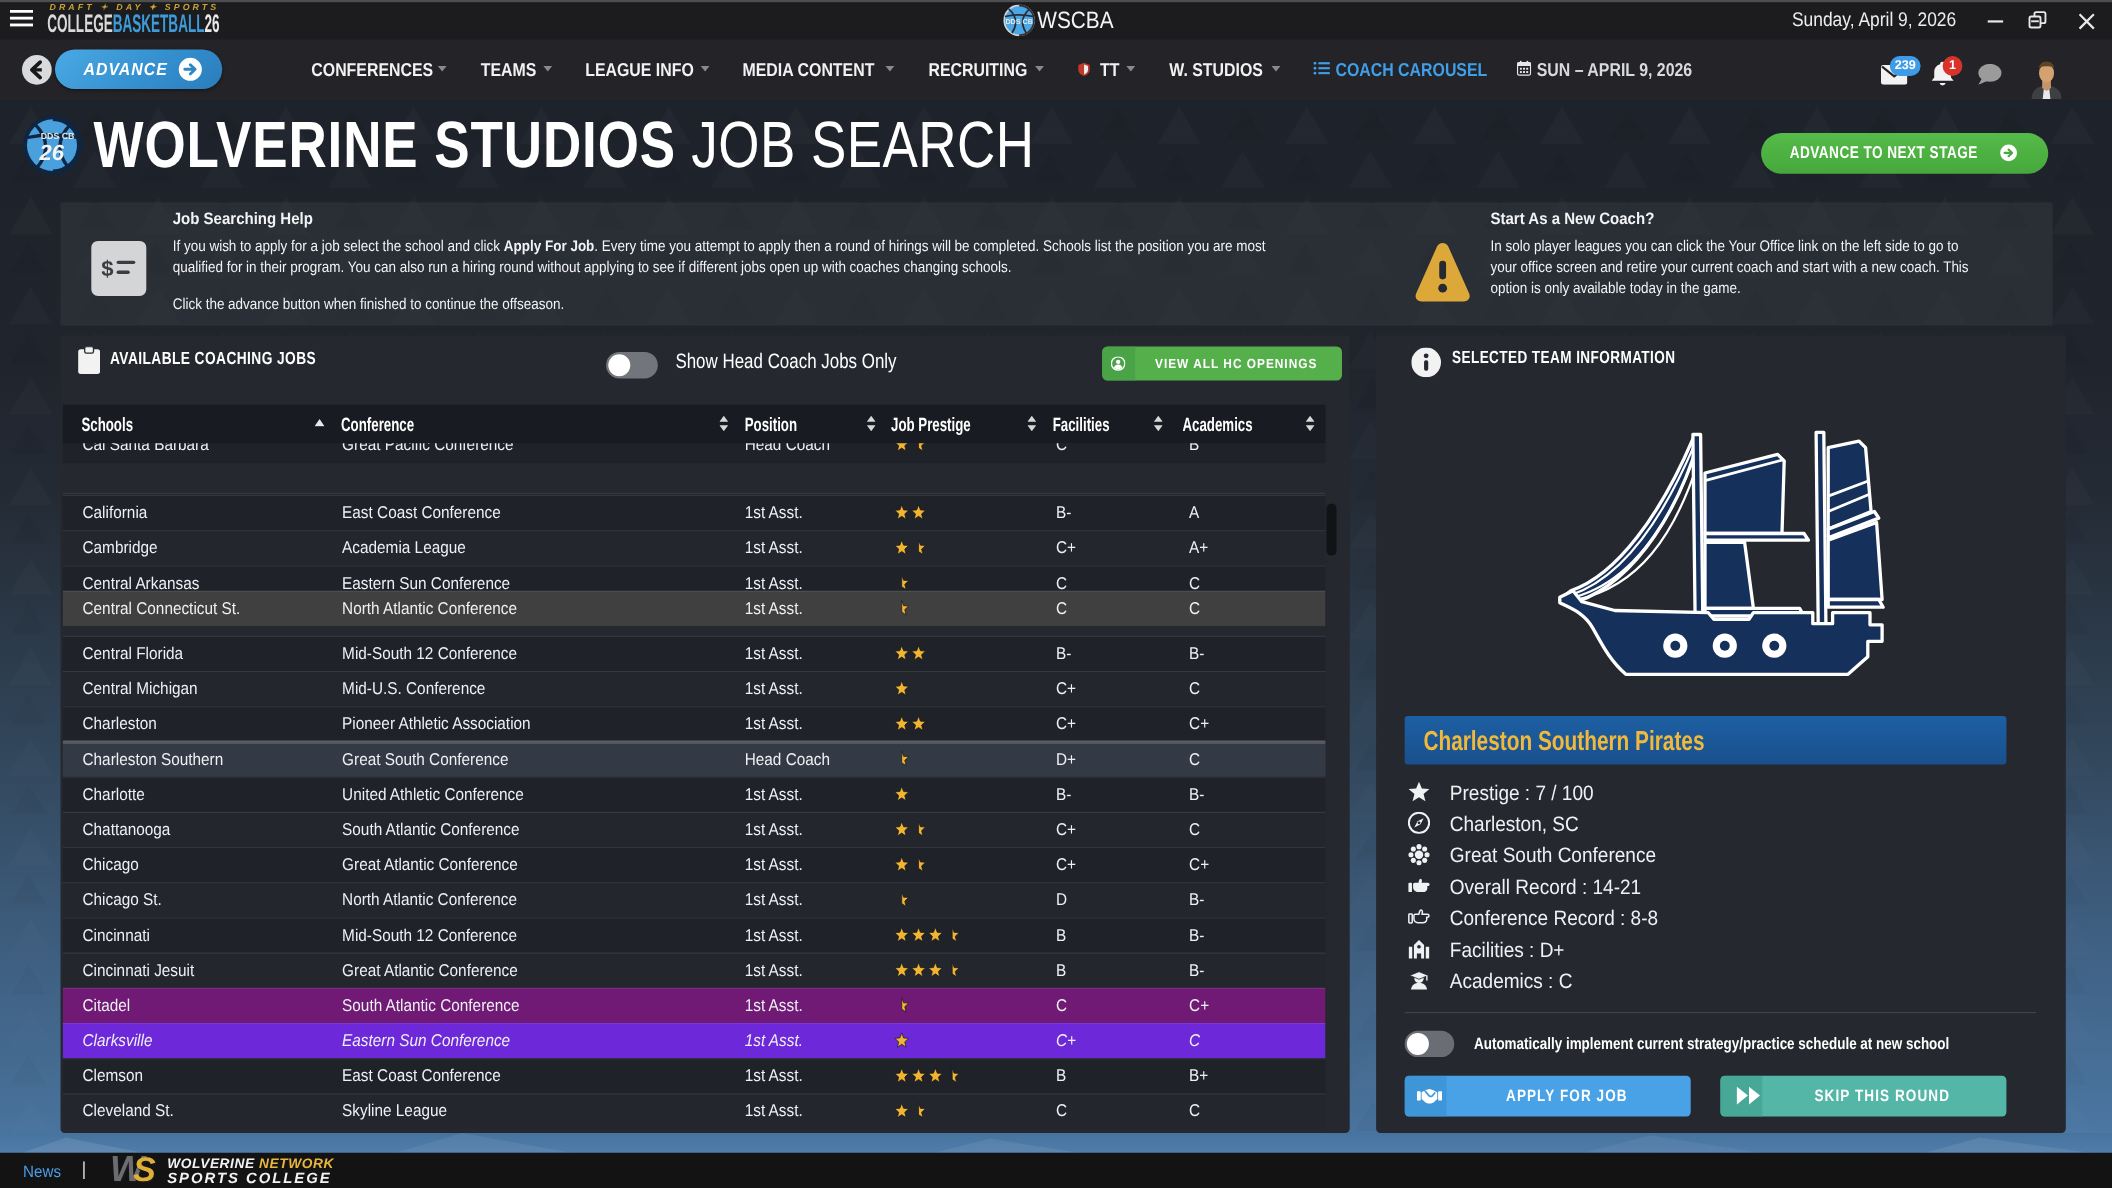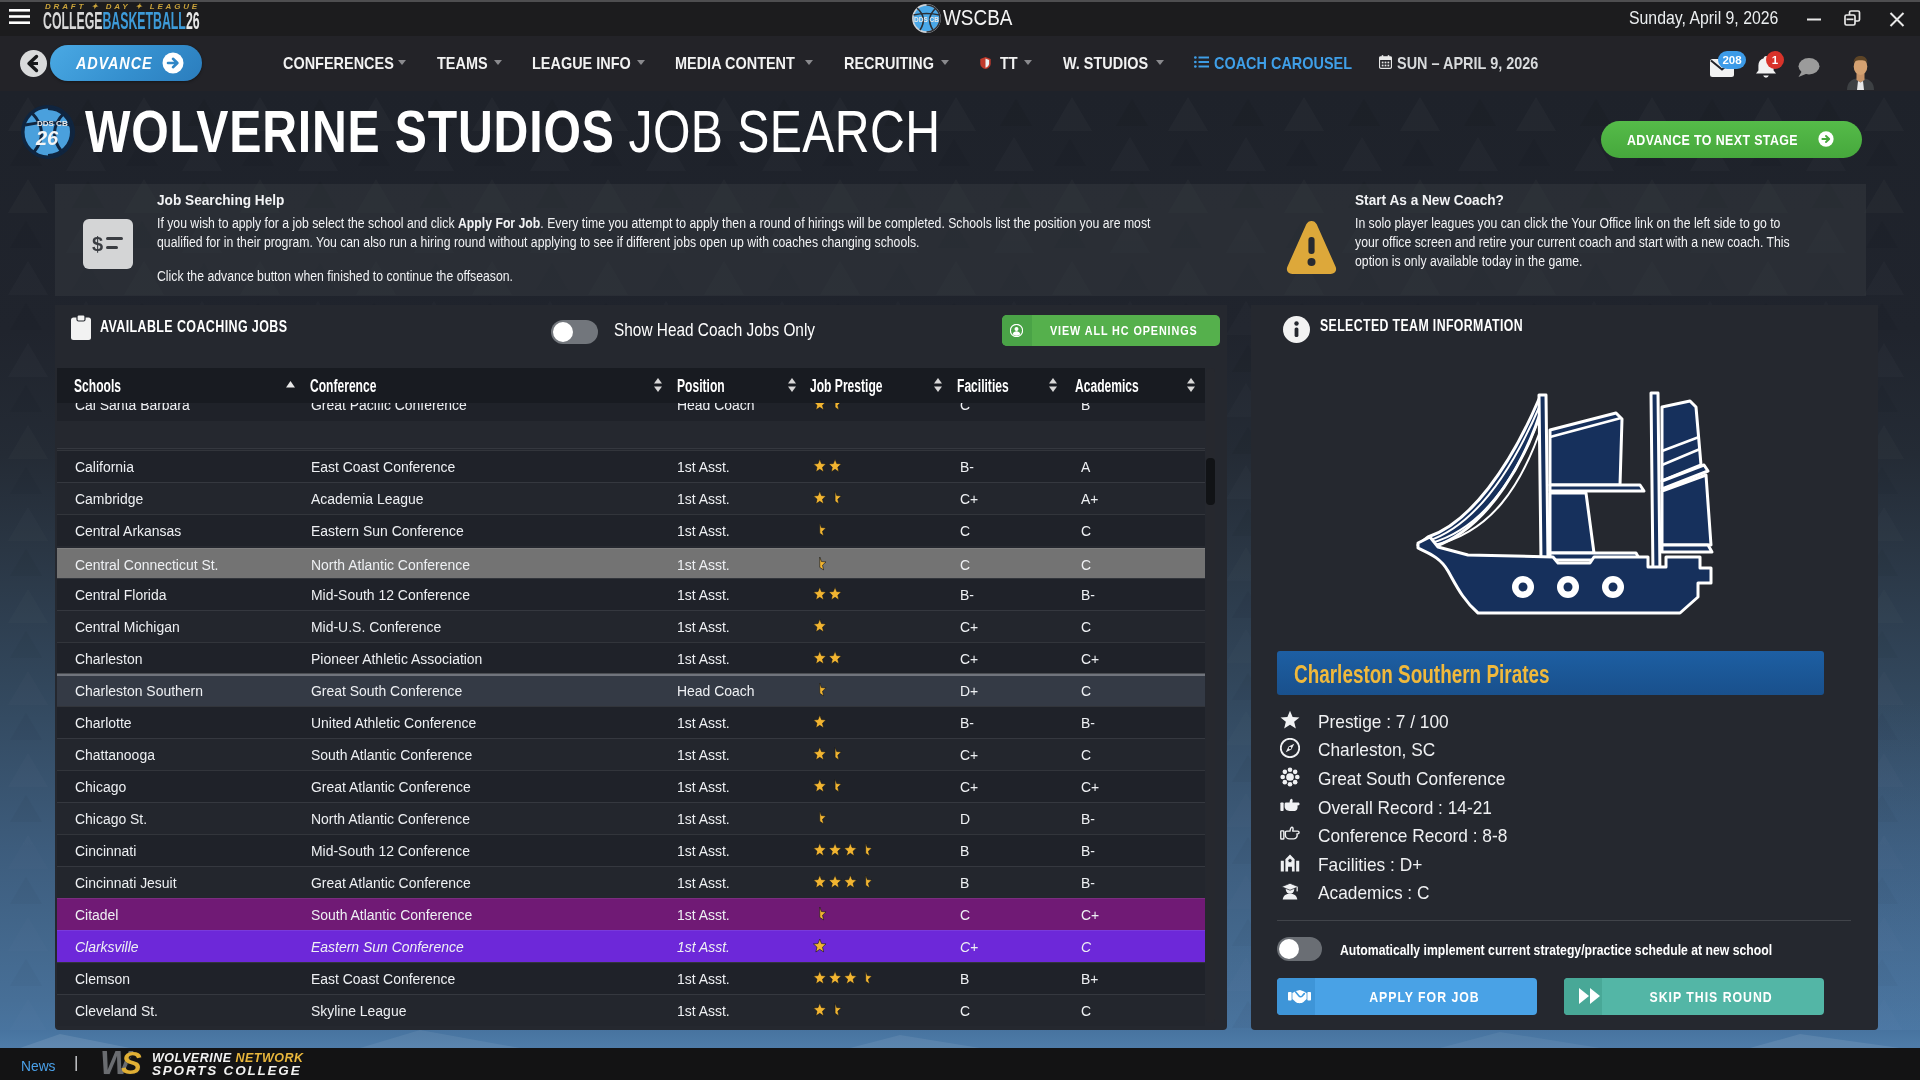--- a/index.html
+++ b/index.html
@@ -55,21 +55,21 @@
   </svg>
 
   <div id="titlebar" class="abs"></div>
   <svg class="abs" style="left:9px;top:9px;" width="22" height="16">
     <rect x="0" y="0" width="21" height="2.6" fill="#fff"></rect>
     <rect x="0" y="6.2" width="21" height="2.6" fill="#fff"></rect>
     <rect x="0" y="12.4" width="21" height="2.6" fill="#fff"></rect>
   </svg>
 
   <div class="abs" style="left:43px;top:1px;width:240px;height:34px;">
-    <div style="position:absolute;left:2px;top:1px;font-size:8px;font-weight:bold;font-style:italic;color:#c9a23a;letter-spacing:2.8px;white-space:nowrap;">DRAFT ✦ DAY ✦ LEAGUE</div>
+    <div style="position:absolute;left:2px;top:1px;font-size:8px;font-weight:bold;font-style:italic;color:#c9a23a;letter-spacing:2.8px;white-space:nowrap;">DRAFT ✦ DAY ✦ SPORTS</div>
     <div style="position:absolute;left:0;top:7px;font-size:23px;font-weight:bold;white-space:nowrap;transform:scaleX(0.535);transform-origin:0 0;letter-spacing:0;">
       <span style="color:#d9d9d9;">COLLEGE</span><span style="color:#3d9bd9;">BASKETBALL</span><span style="color:#e8e8e8;">26</span>
     </div>
   </div>
 
   <svg class="abs" style="left:912px;top:4px;" width="29" height="29" viewBox="0 0 29 29">
     <circle cx="14.5" cy="14.5" r="13.6" fill="#4aa8e8" stroke="#cfd2d6" stroke-width="1.6"></circle>
     <path d="M14.5 1 A 13.5 13.5 0 0 1 14.5 28" fill="none" stroke="#2b2f35" stroke-width="1.6"></path>
     <path d="M5 4 Q 16 14 8 26" fill="none" stroke="#2b2f35" stroke-width="1.6"></path>
     <path d="M24 4 Q 13 14 21 26" fill="none" stroke="#2b2f35" stroke-width="1.6"></path>
@@ -145,21 +145,21 @@
         <rect x="8.2" y="13.8" width="2.6" height="2.6"></rect>
         <rect x="12.4" y="13.8" width="2.6" height="2.6"></rect>
       </g>
   </svg>
   <div class="navitem" style="left:1397px;color:#d8dadc;">SUN – APRIL 9, 2026</div>
 
   <svg class="abs" style="left:1710px;top:59px;" width="24" height="18" viewBox="0 0 24 18">
     <rect x="0" y="0" width="24" height="18" rx="2.5" fill="#f2f2f2"></rect>
     <path d="M1 1.5 L12 10.5 L23 1.5" fill="none" stroke="#232328" stroke-width="2"></path>
   </svg>
-  <div class="abs" style="left:1718px;top:51px;width:28px;height:18px;border-radius:9px;background:#3d9be8;color:#fff;font-size:11.5px;font-weight:bold;text-align:center;line-height:18px;">208</div>
+  <div class="abs" style="left:1718px;top:51px;width:28px;height:18px;border-radius:9px;background:#3d9be8;color:#fff;font-size:11.5px;font-weight:bold;text-align:center;line-height:18px;">239</div>
   <svg class="abs" style="left:1755px;top:56px;" width="22" height="24" viewBox="0 0 22 24">
     <path d="M11 0 C12.3 0 13.3 1 13.3 2.3 C16.6 3.2 18.6 5.9 18.6 9.4 L18.6 14.5 L21 17.5 L1 17.5 L3.4 14.5 L3.4 9.4 C3.4 5.9 5.4 3.2 8.7 2.3 C8.7 1 9.7 0 11 0 Z" fill="#f2f2f2"></path>
     <path d="M8.2 19.5 A 2.9 2.9 0 0 0 13.8 19.5 Z" fill="#f2f2f2"></path>
   </svg>
   <div class="abs" style="left:1766px;top:51px;width:18px;height:18px;border-radius:9px;background:#d8332a;color:#fff;font-size:11.5px;font-weight:bold;text-align:center;line-height:18px;">1</div>
   <svg class="abs" style="left:1797px;top:58px;" width="23" height="20" viewBox="0 0 23 20">
     <ellipse cx="12" cy="8.2" rx="10.5" ry="8.2" fill="#9b9b9b"></ellipse>
     <path d="M5 13 L1.5 19 L10 15.5 Z" fill="#9b9b9b"></path>
   </svg>
 
@@ -318,21 +318,21 @@
 <div class="row" style="top:111px;background:#1f2229;">
 <div class="cell c1">Central Arkansas</div>
         <div class="cell c2">Eastern Sun Conference</div>
         <div class="cell c3">1st Asst.</div>
 <div class="cell c4" style="height:17px;"><svg width="15" height="14.5" viewBox="0 0 18 17" style="margin-right:2px;">
             <path d="M9 0.5 L11.3 5.9 L17.4 6.3 L12.7 10.2 L14.2 16 L9 12.8 Z" fill="#f2b531" stroke="#14171c" stroke-width="0.8"></path>
           </svg></div>
         <div class="cell c5">C</div>
         <div class="cell c6">C</div>
       </div>
-<div class="row" style="top:145px;background:#737373;">
+<div class="row" style="top:134px;background:#404040;">
 <div class="cell c1">Central Connecticut St.</div>
         <div class="cell c2">North Atlantic Conference</div>
         <div class="cell c3">1st Asst.</div>
 <div class="cell c4" style="height:17px;"><svg width="15" height="14.5" viewBox="0 0 18 17" style="margin-right:2px;">
             <path d="M9 0.5 L11.3 5.9 L17.4 6.3 L12.7 10.2 L14.2 16 L9 12.8 Z" fill="#f2b531" stroke="#14171c" stroke-width="0.8"></path>
           </svg></div>
         <div class="cell c5">C</div>
         <div class="cell c6">C</div>
       </div>
 <div class="row" style="top:175px;background:#1f2229;">

